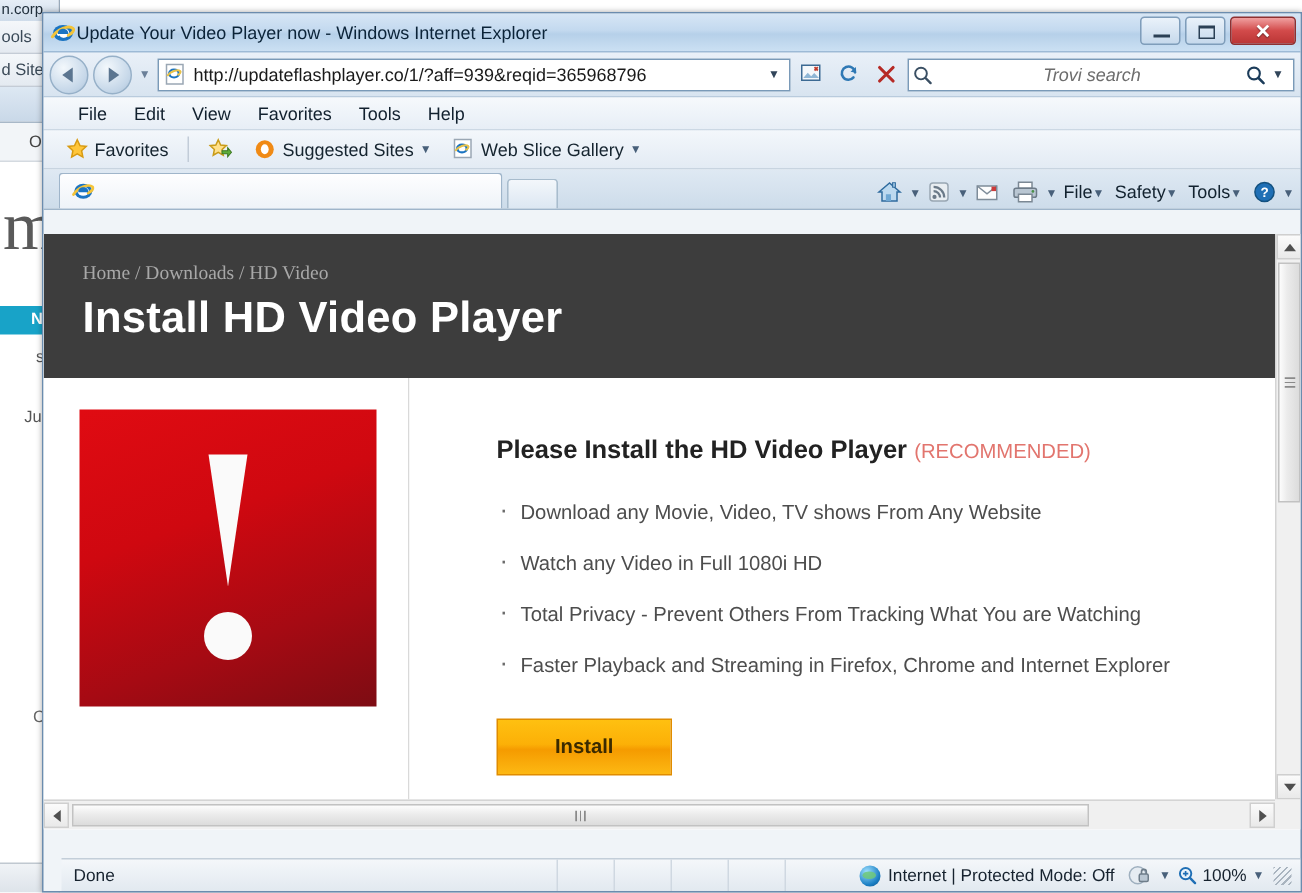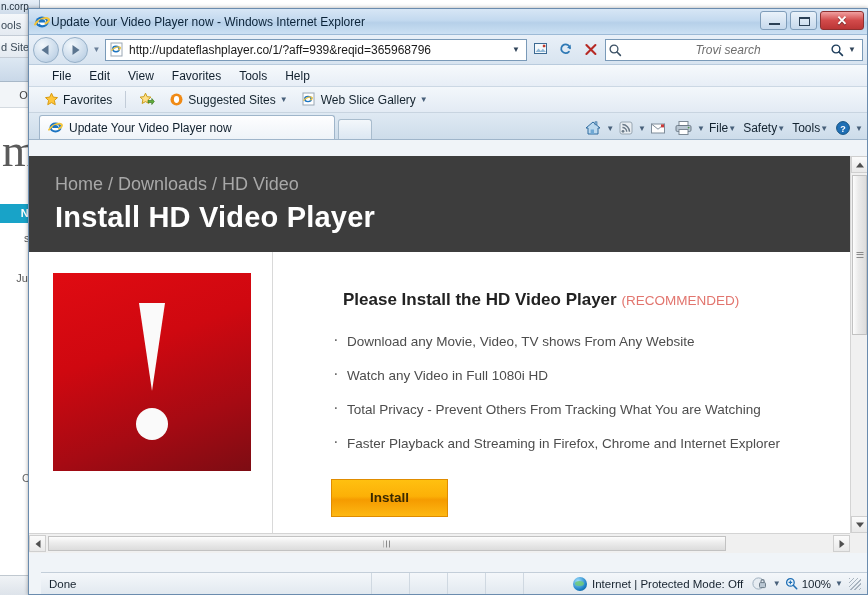--- a/index.html
+++ b/index.html
@@ -205,21 +205,21 @@
     background: #fff; overflow: hidden;
   }
   .page {
     position: absolute; left: 0; top: 0; right: 17px; bottom: 20px;
     overflow: hidden; background: #fff;
   }
   .page-header {
     height: 96px; background: #3d3d3d; padding: 18px 0 0 26px;
     color: #fff; position: relative;
   }
-  .crumb { font-size: 18px; color: #a8a8a8; margin-bottom: 6px; white-space: nowrap; }
+  .crumb { font-size: 13px; color: #a8a8a8; margin-bottom: 6px; white-space: nowrap; font-family: Liberation Serif, serif; }
   .page-title {
     font-size: 29px; font-weight: bold; color: #fff; letter-spacing: .2px;
     white-space: nowrap;
   }
   .page-body { display: flex; height: 100%; background: #fff; }
   .left-col {
     width: 244px; flex: none; border-right: 1px solid #d9d9d9;
     padding: 21px 0 0 24px; background: #fff;
   }
   .warn-img {
@@ -234,21 +234,20 @@
     border-top: 88px solid #fafafa;
   }
   .warn-img .dot {
     position: absolute; left: 50%; top: 135px; transform: translateX(-50%);
     width: 32px; height: 32px; border-radius: 50%; background: #fafafa;
   }
   .right-col { flex: 1 1 auto; padding: 38px 0 0 58px; background: #fff; min-width: 0; }
   .lead {
     font-size: 17px; font-weight: bold; color: #222; margin-bottom: 24px;
     white-space: nowrap;
-    margin-left: 12px;
   }
   .lead .rec { color: #e2756e; font-weight: normal; font-size: 13.5px; }
   ul.features { list-style: none; margin: 0 0 28px 0; padding: 0; }
   ul.features li {
     font-size: 13.5px; color: #4d4d4d; margin-bottom: 19px;
     padding-left: 16px; position: relative; white-space: nowrap;
   }
   ul.features li::before {
     content: "·"; position: absolute; left: 2px; top: -4px;
     font-size: 17px; color: #6b6b6b;
@@ -497,21 +496,20 @@
   <div class="tabrow">
     <div class="tab">
       <span>
         <svg width="15" height="15" viewBox="0 0 15 15">
           <ellipse cx="7.5" cy="7.5" rx="6" ry="5" fill="#1b74c2"></ellipse>
           <ellipse cx="7.5" cy="7.5" rx="3.8" ry="3" fill="#fff"></ellipse>
           <path d="M1 9.7c2.8-4.6 10.2-7.4 12.6-5.2 1.2 1.1-.6 3.1-2.8 4.2" stroke="#f3c43a" stroke-width="1.8" fill="none" stroke-linecap="round"></path>
           <path d="M4.2 8.1h6.6c.2-1.9-1.2-3.2-3.2-3.2S4 6.2 4.2 8.1z" fill="#1b74c2"></path>
         </svg>
       </span>
-      <span class="lbl">Update Your Video Player now</span>
     </div>
     <div class="newtab"></div>
 
     <div class="cmdbar">
       <div class="ci">
         <svg width="18" height="16" viewBox="0 0 18 16">
           <path d="M9 2L2 8h2v6h10V8h2z" fill="#bcd9ef" stroke="#2f6b9e"></path>
           <rect x="6.6" y="9.5" width="3.4" height="4.5" fill="#6fa8d4"></rect>
           <rect x="11" y="1.8" width="2" height="3" fill="#8fb8d8" stroke="#2f6b9e" stroke-width=".6"></rect>
         </svg>

